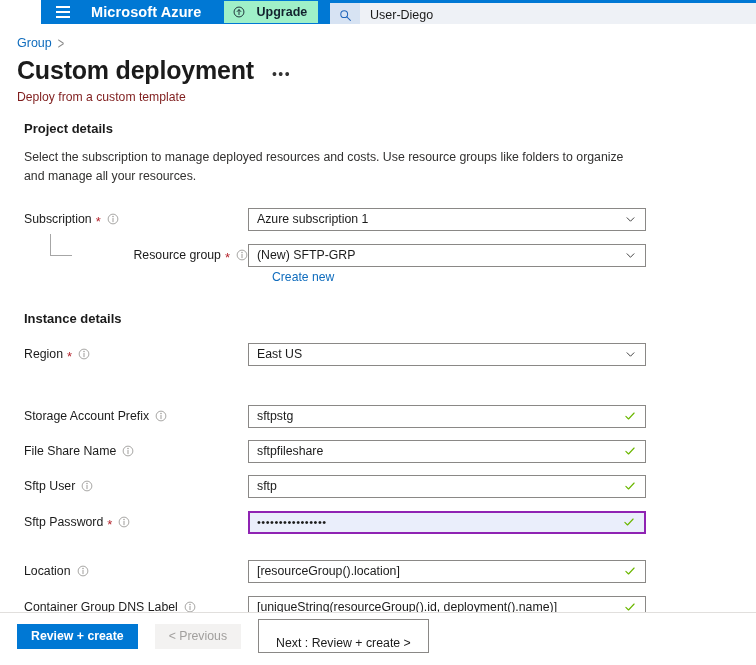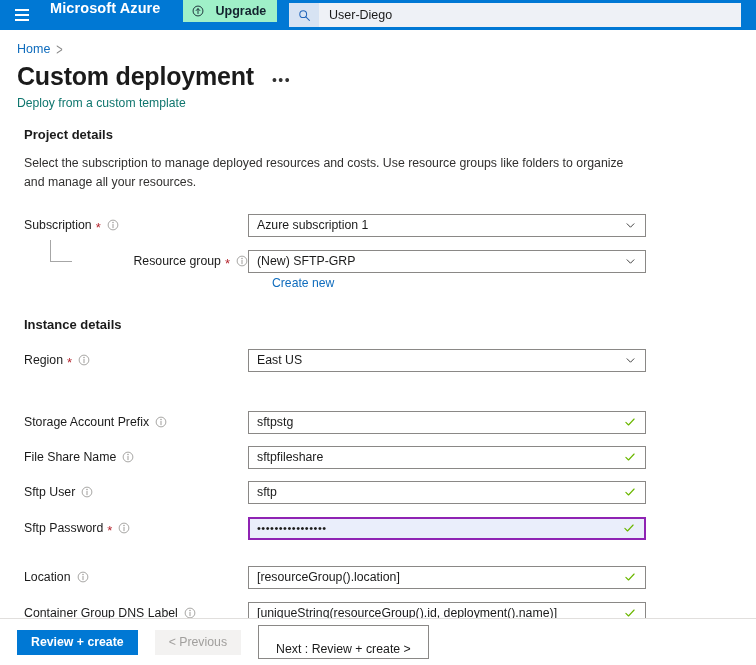--- a/index.html
+++ b/index.html
@@ -7,25 +7,26 @@
     margin: 0; padding: 0;
     width: 756px; height: 665px;
     overflow: hidden;
     background: #ffffff;
     font-family: "Liberation Sans", sans-serif;
     -webkit-font-smoothing: antialiased;
   }
 
   
   .topbar {
-    height: 30px;
+    height: 24px;
     background: #0078d4;
     display: flex;
-    align-items: flex-start;
+    align-items: center;
     position: relative;
+    margin-left: 41px;
   }
   .hamburger {
     width: 44px; height: 30px;
     display: flex; flex-direction: column;
     align-items: center; justify-content: center;
     gap: 3px;
     cursor: pointer;
   }
   .hamburger span {
     display: block;
@@ -127,21 +128,21 @@
     margin-top: 7px;
     font-size: 14px;
     color: #333;
     letter-spacing: 1.5px;
     cursor: pointer;
     user-select: none;
   }
   .subtitle {
     padding: 5px 0 0 17px;
     font-size: 12.2px;
-    color: #0f766e;
+    color: #7f1d1d;
   }
 
   
   .form {
     padding: 17px 0 0 24px;
   }
   .section-head {
     font-size: 13px;
     font-weight: bold;
     color: #1b1b1b;
@@ -301,21 +302,21 @@
         <path d="M9.6 9.6 L14 14" stroke="#2266bb" stroke-width="1.25" stroke-linecap="round"></path>
       </svg>
     </div>
     <div class="search-text" title="Search resources, services, and docs (G+/)">User-Diego</div>
   </div>
 </div>
 
 <div class="page">
 
   <div class="breadcrumb">
-    <span class="crumb-link">Home</span>
+    <span class="crumb-link">Group</span>
     <span class="crumb-sep">&gt;</span>
   </div>
 
   <div class="title-row">
     <div class="page-title">Custom deployment</div>
     <div class="ellipsis-btn">•••</div>
   </div>
   <div class="subtitle">Deploy from a custom template</div>
 
   <div class="form">

